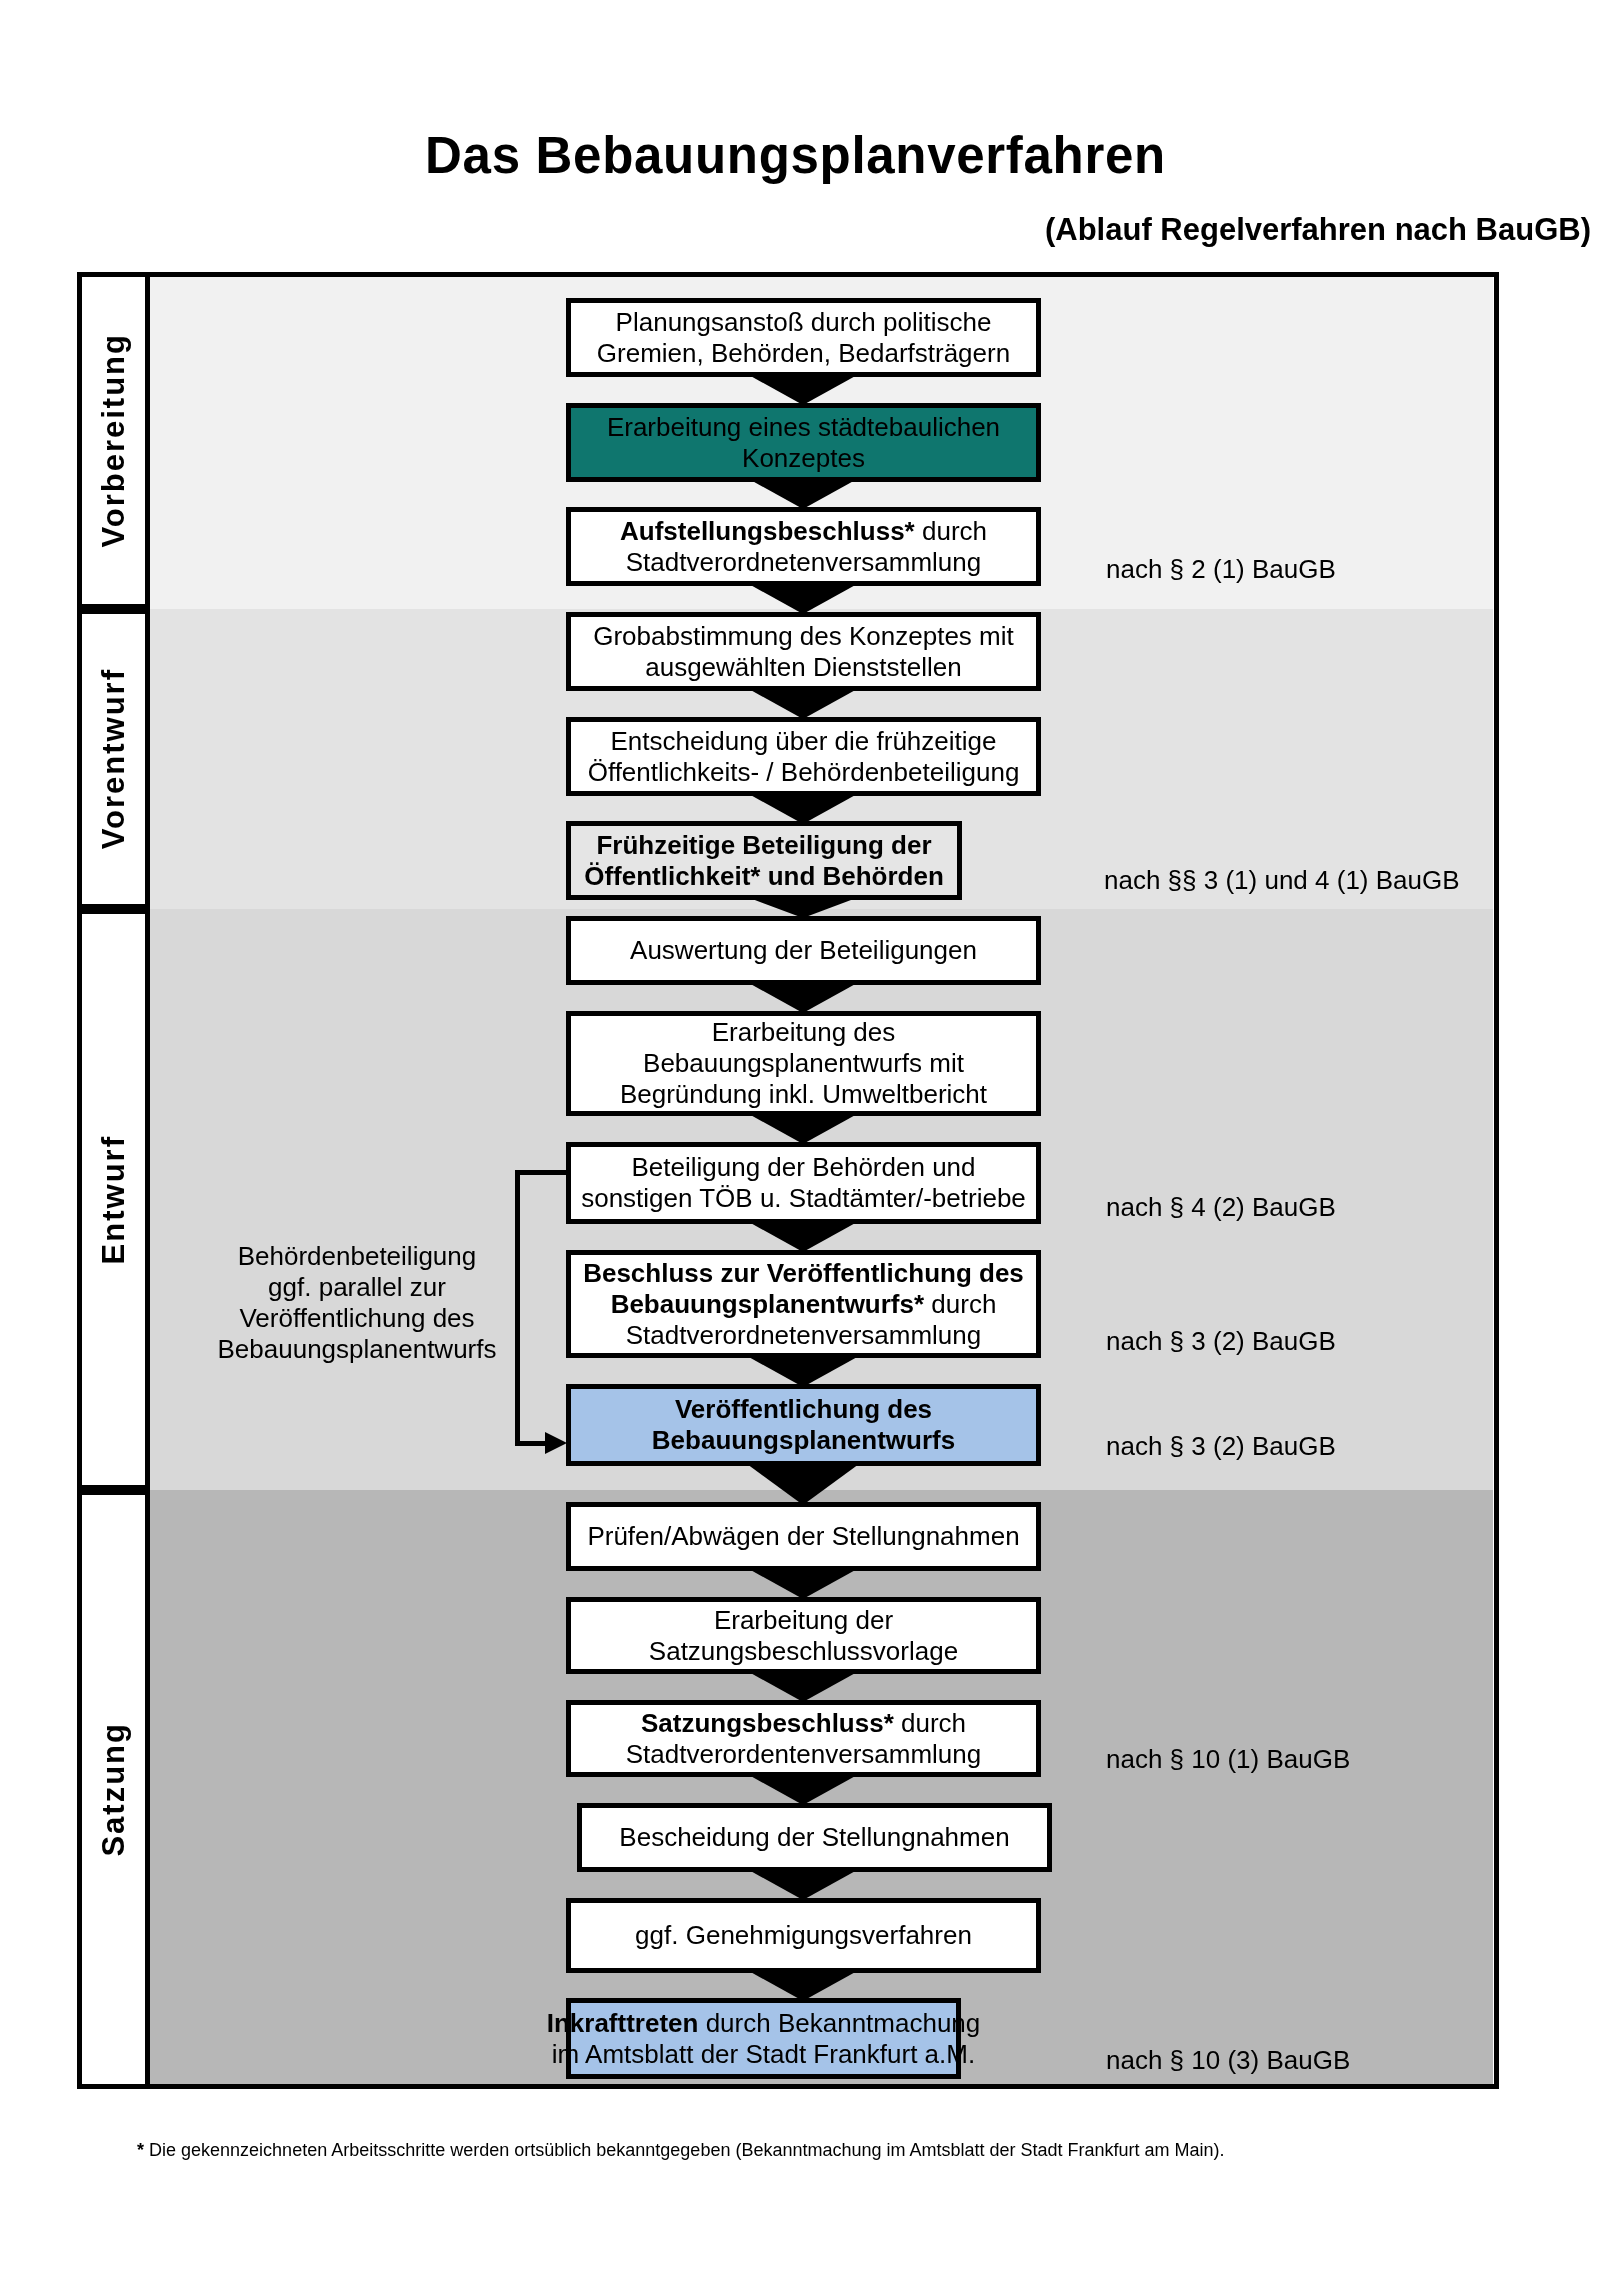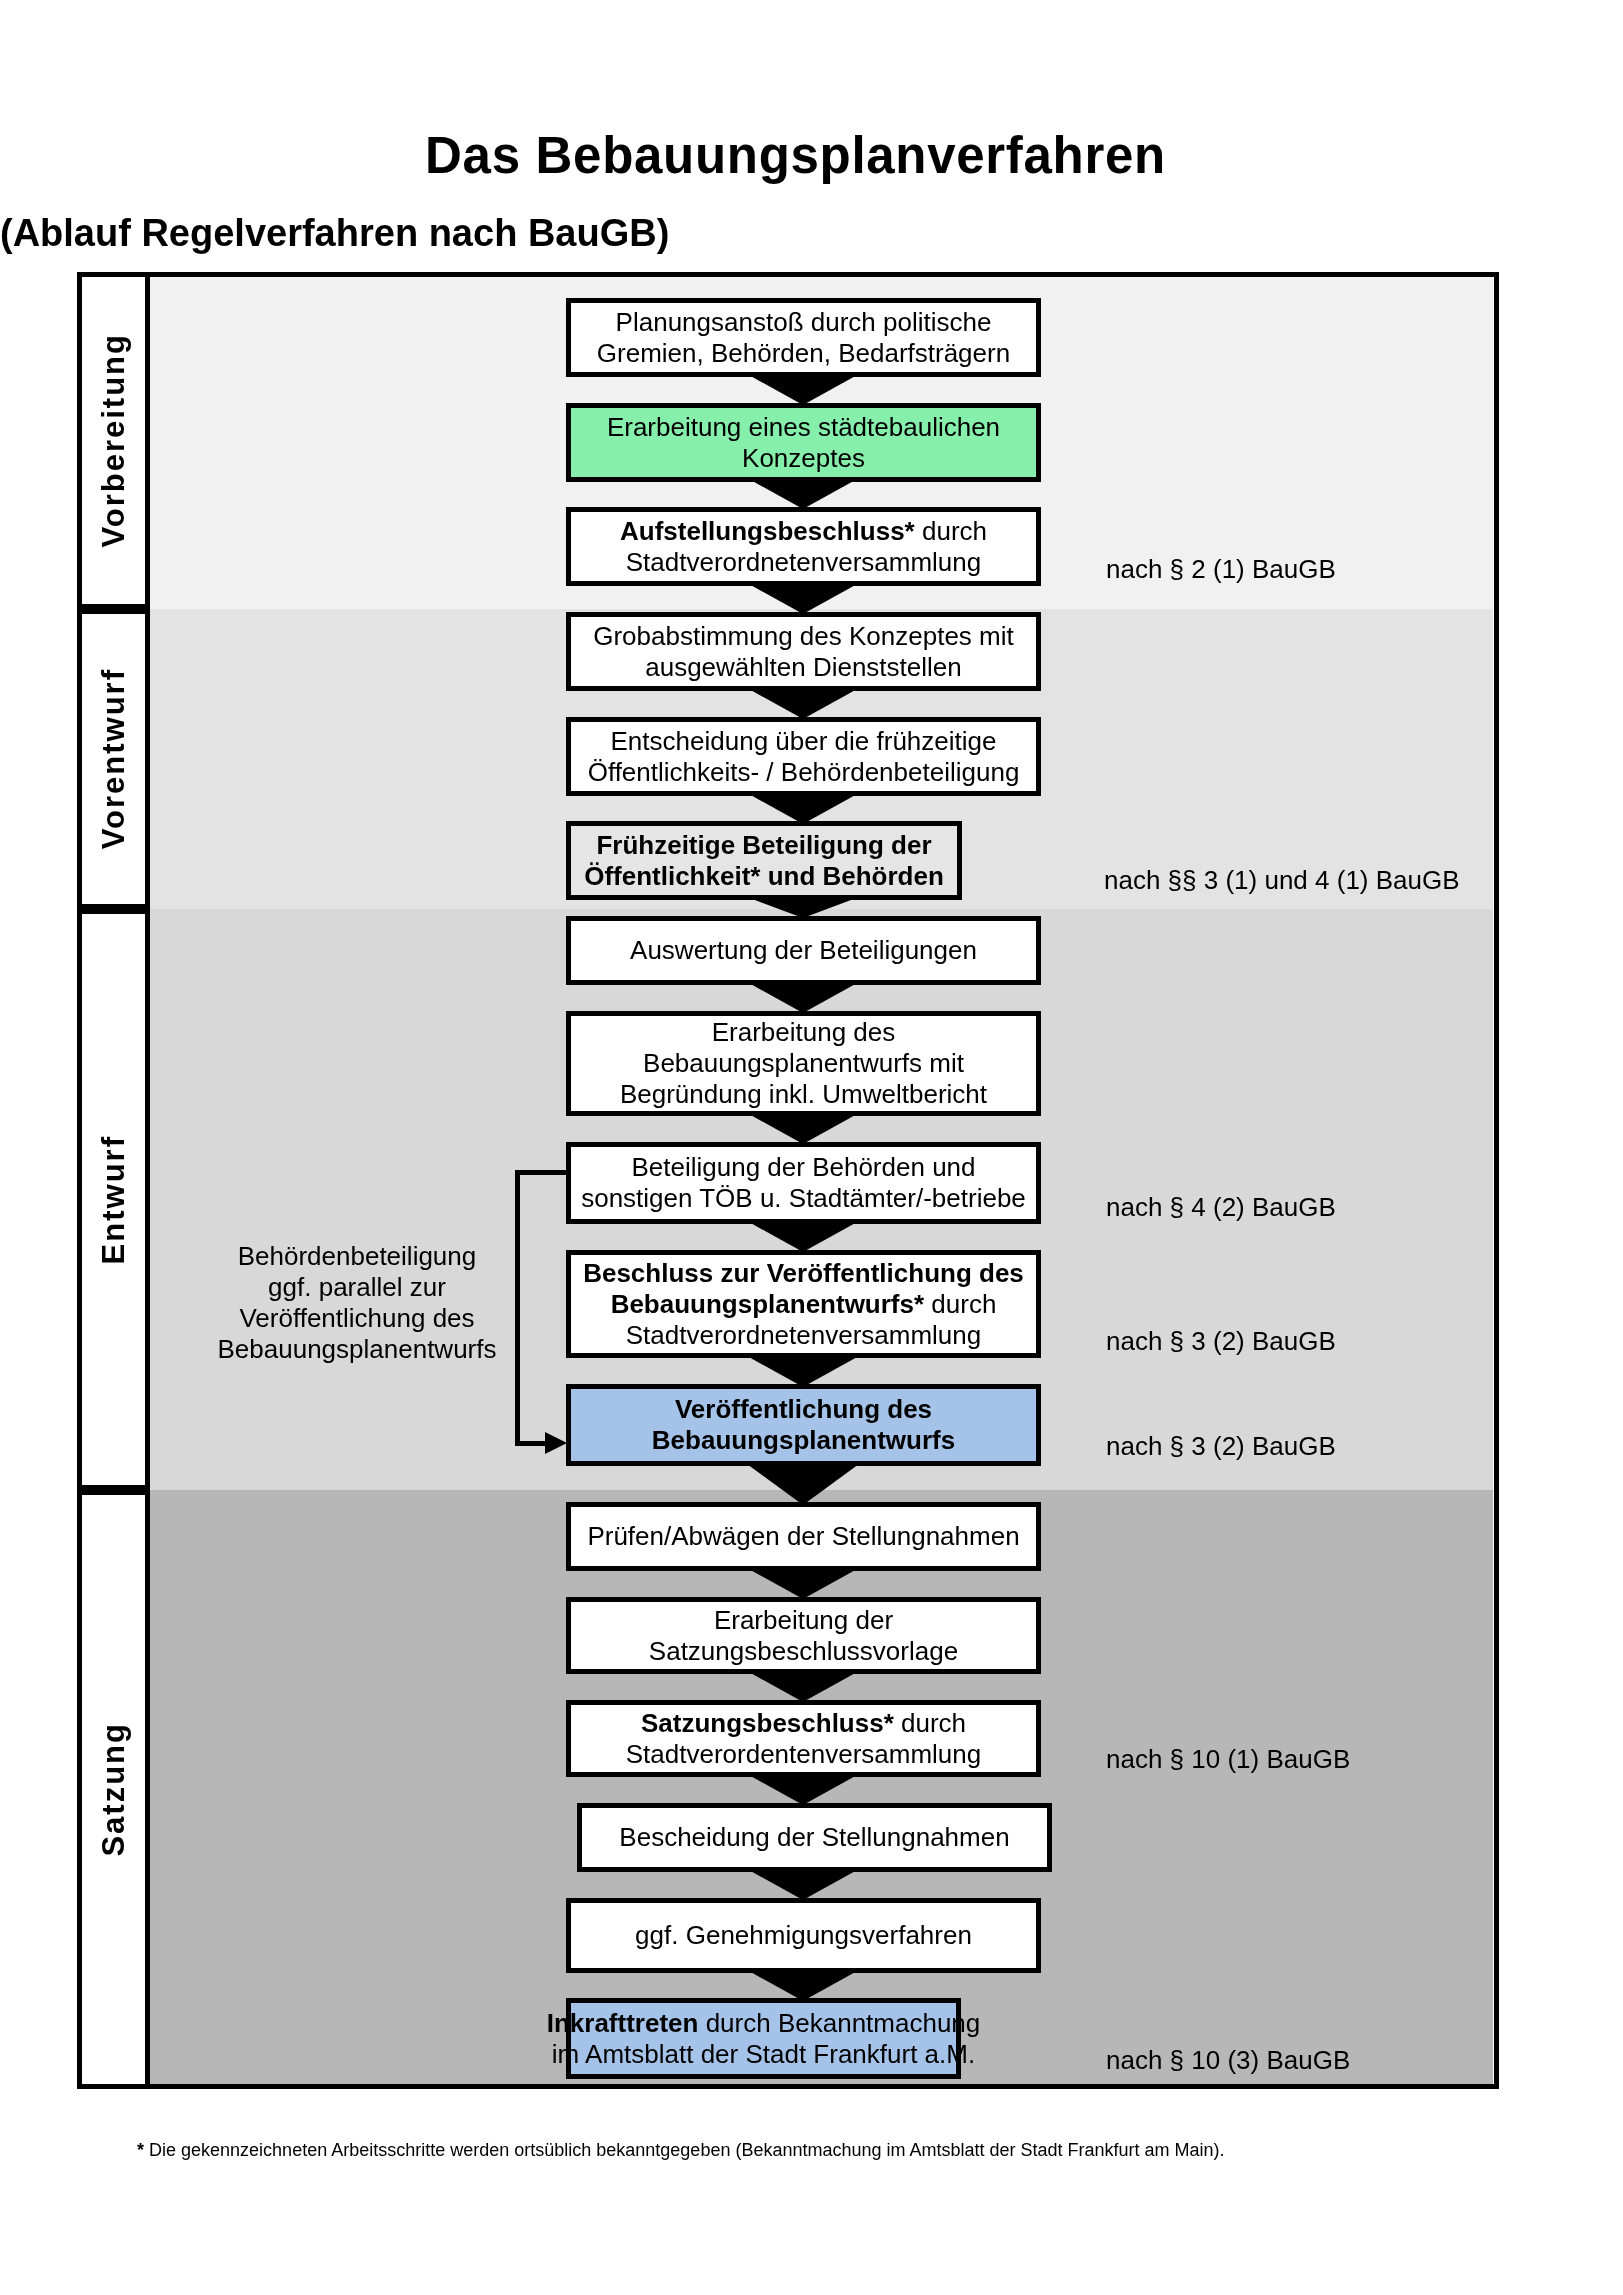--- a/index.html
+++ b/index.html
@@ -11,21 +11,21 @@
     font-family:"Liberation Sans", sans-serif;
     color:#000000;
     overflow:hidden;
   }
   .title{
     position:absolute; left:0; top:126px; width:1591px;
     text-align:center; font-size:51px; font-weight:bold; letter-spacing:0.7px;
   }
   .subtitle{
     position:absolute; left:0; top:212px; width:1591px;
-    text-align:left; font-size:38px; font-weight:bold;
+    text-align:right; font-size:31px; font-weight:bold;
   }
   .bgrect{position:absolute; z-index:1;}
   .labelcell{
     position:absolute; z-index:3; background:#ffffff;
     border:5.2px solid #000000; box-sizing:border-box;
     display:flex; align-items:center; justify-content:center;
   }
   .labelcell span{
     writing-mode:vertical-rl; transform:rotate(180deg);
     font-size:31px; font-weight:bold; letter-spacing:2px; white-space:nowrap;
@@ -105,21 +105,21 @@
       <div class="arrow" style="left: 747px; top: 1464px; border-top: 41px solid rgb(0, 0, 0);"></div>
       <div class="arrow" style="left: 747px; top: 1568px; border-top: 31px solid rgb(0, 0, 0);"></div>
       <div class="arrow" style="left: 747px; top: 1671px; border-top: 31px solid rgb(0, 0, 0);"></div>
       <div class="arrow" style="left: 747px; top: 1774px; border-top: 31px solid rgb(0, 0, 0);"></div>
       <div class="arrow" style="left: 747px; top: 1869px; border-top: 31px solid rgb(0, 0, 0);"></div>
       <div class="arrow" style="left: 747px; top: 1970px; border-top: 31px solid rgb(0, 0, 0);"></div>
       <div class="box" style="left: 566px; top: 298px; width: 475px; height: 79px; background: rgb(255, 255, 255);">
         <div class="line"><span>Planungsanstoß durch politische</span></div>
         <div class="line"><span>Gremien, Behörden, Bedarfsträgern</span></div>
       </div>
-      <div class="box" style="left: 566px; top: 403px; width: 475px; height: 79px; background: #86efac;">
+      <div class="box" style="left: 566px; top: 403px; width: 475px; height: 79px; background: #0f766e;">
         <div class="line"><span>Erarbeitung eines städtebaulichen</span></div>
         <div class="line"><span>Konzeptes</span></div>
       </div>
       <div class="box" style="left: 566px; top: 507px; width: 475px; height: 79px; background: rgb(255, 255, 255);">
         <div class="line"><span class="b">Aufstellungsbeschluss*</span><span> durch</span></div>
         <div class="line"><span>Stadtverordnetenversammlung</span></div>
       </div>
       <div class="box" style="left: 566px; top: 612px; width: 475px; height: 79px; background: rgb(255, 255, 255);">
         <div class="line"><span>Grobabstimmung des Konzeptes mit</span></div>
         <div class="line"><span>ausgewählten Dienststellen</span></div>

